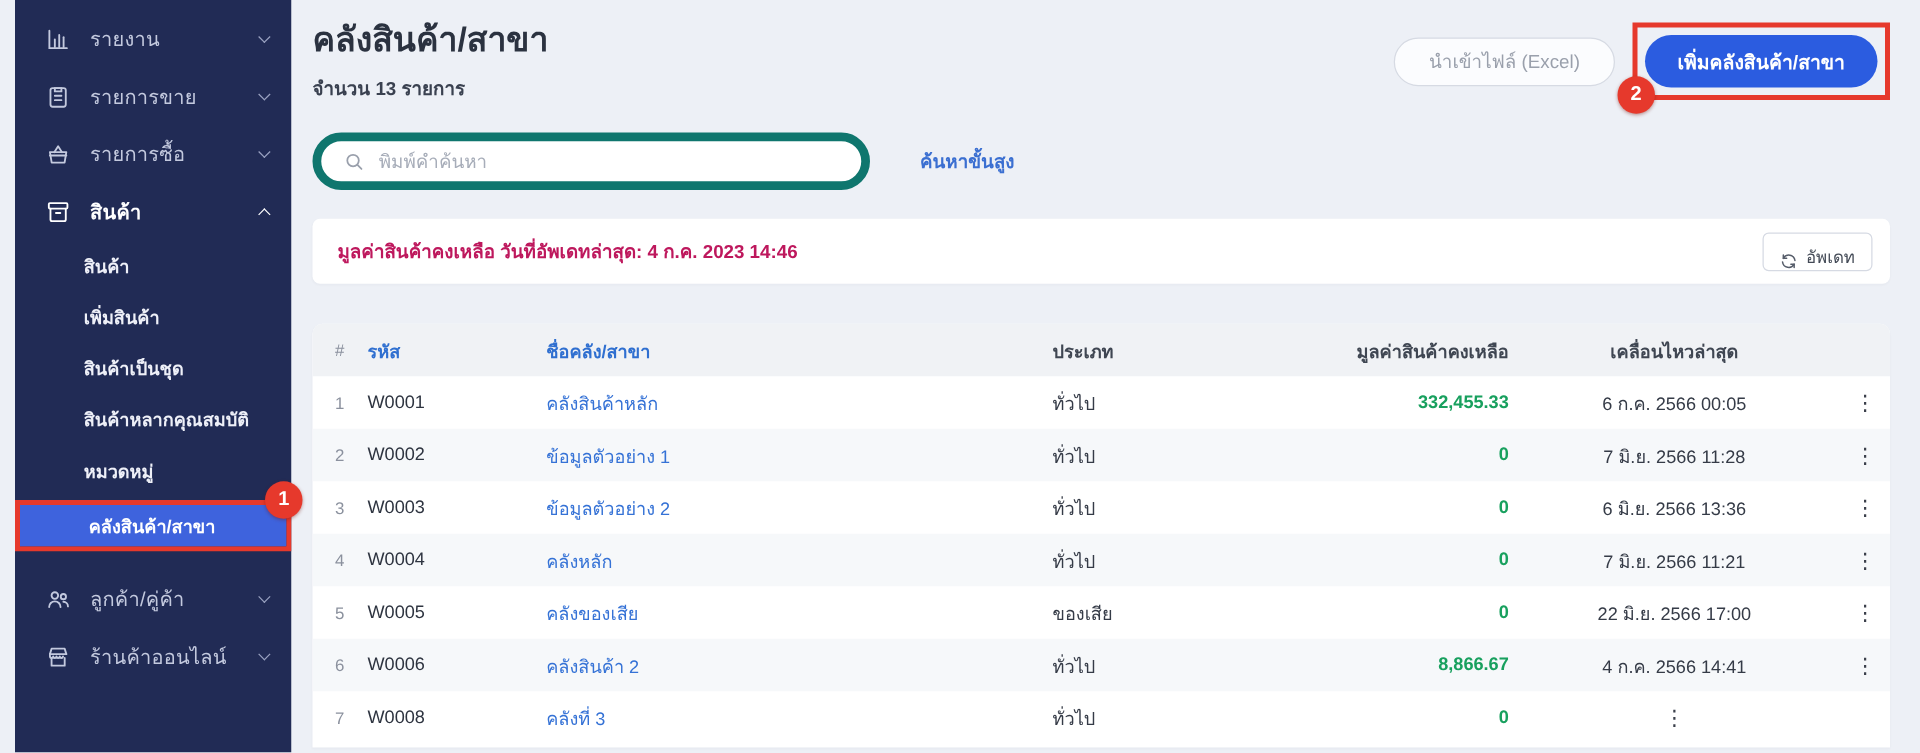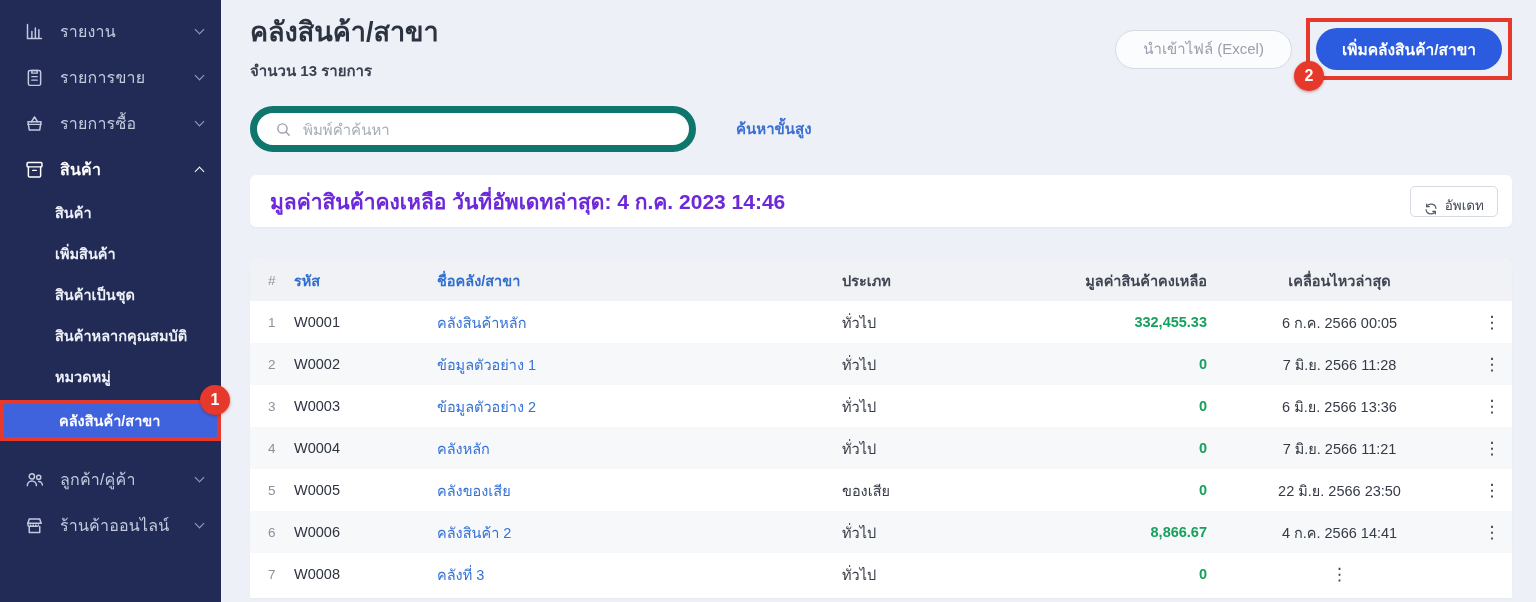--- a/index.html
+++ b/index.html
@@ -1,20 +1,20 @@
 <!DOCTYPE html>
 <html><head>
 <meta charset="utf-8">
 <style>
   * { margin:0; padding:0; box-sizing:border-box; }
   html,body { width:1536px; height:602px; overflow:hidden; }
   body { font-family:"Liberation Sans", sans-serif; background:#edf0f6; position:relative; }
 
   
-  .sidebar { position:absolute; left:0; top:0; width:221px; height:602px; background:#212b55; color:#c3c9de; padding-top:8px; z-index:2; }
+  .sidebar { position:absolute; left:12px; top:0; width:221px; height:602px; background:#212b55; color:#c3c9de; padding-top:8px; z-index:2; }
   .nav-item { display:flex; align-items:center; height:46px; padding:0 18px 0 24px; cursor:pointer; }
   .nav-item .nav-ico { width:21px; height:21px; margin-right:15px; flex:0 0 21px; color:#c3c9de; }
   .nav-item .nav-label { flex:1; font-size:16px; letter-spacing:.2px; }
   .nav-item.expanded, .nav-item.expanded .nav-ico { color:#ffffff; }
   .nav-item.expanded .nav-label { font-weight:bold; }
   .chev { width:7px; height:7px; border-right:1.7px solid #9ba3c2; border-bottom:1.7px solid #9ba3c2; transform:rotate(45deg); margin-top:-3px; }
   .chev.up { transform:rotate(-135deg); margin-top:4px; border-color:#ffffff; }
   .sub-item { display:flex; align-items:center; height:41px; padding-left:55px; font-size:14.5px; font-weight:bold; color:#eef0f8; cursor:pointer; }
   .anno-wrap1 { position:relative; border:4px solid #e6392c; margin:3px 0; }
   .sub-item.active { height:33px; background:#3e63dd; margin:0 0px; color:#ffffff; }
@@ -35,21 +35,21 @@
   .badge-2 { bottom:-15px; left:-16px; }
 
   .search-row { display:flex; align-items:center; gap:40px; margin-top:23px; }
   .search-box { width:446px; height:46px; background:#fff; border:7px solid #0f766e; border-radius:23px; display:flex; align-items:center; padding:0 18px; gap:11px; }
   .search-box svg { color:#9aa0ac; flex:0 0 17px; }
   .search-box input { border:none; outline:none; flex:1; font-size:15px; font-family:inherit; color:#333a46; background:transparent; }
   .search-box input::placeholder { color:#a7adb9; }
   .adv-link { color:#3b6fd1; font-size:15px; font-weight:bold; text-decoration:none; cursor:pointer; }
 
   .info-card { margin-top:23px; height:52px; background:#fff; border-radius:6px; display:flex; align-items:center; justify-content:space-between; padding:0 14px 0 20px; box-shadow:0 1px 2px rgba(40,50,80,.04); }
-  .info-text { font-size:21px; font-weight:bold; color:#6d28d9;text-align:right; }
+  .info-text { font-size:15px; font-weight:bold; color:#be185d;text-align:right; }
   .btn-update { height:31px; padding:0 13px; border-radius:5px; border:1px solid #d6dae3; background:#fff; color:#434a56; font-size:13.5px; font-family:inherit; display:flex; align-items:flex-end; gap:7px; cursor:pointer; }
   .btn-update svg { color:#565d6a; }
 
   .table-card { margin-top:32px; background:#fff; border-radius:8px 8px 0 0; overflow:hidden; height:339px; box-shadow:0 1px 2px rgba(40,50,80,.04); }
   .tr { display:grid; grid-template-columns:26px 143px 405px 215px 150px 265px 40px; align-items:center; height:42px; padding-left:18px; }
   .tr.head { background:#f0f2f5; font-size:14.5px; height:42px; }
   .tr.alt { background:#f6f8fa; }
   .th { font-weight:bold; color:#3f4652; }
   .th.num { color:#8b919e; font-weight:normal; font-size:13.5px; }
   .th.link { color:#2f6fd0; }
@@ -267,21 +267,21 @@
         <span class="td cell-center">7 มิ.ย. 2566 11:21</span>
         <button class="kebab cell-center">⋮</button>
       </div>
 
       <div class="tr">
         <span class="td num">5</span>
         <span class="td code">W0005</span>
         <span class="td name">คลังของเสีย</span>
         <span class="td">ของเสีย</span>
         <span class="td value cell-right">0</span>
-        <span class="td cell-center">22 มิ.ย. 2566 23:50</span>
+        <span class="td cell-center">22 มิ.ย. 2566 17:00</span>
         <button class="kebab cell-center">⋮</button>
       </div>
 
       <div class="tr alt">
         <span class="td num">6</span>
         <span class="td code">W0006</span>
         <span class="td name">คลังสินค้า 2</span>
         <span class="td">ทั่วไป</span>
         <span class="td value cell-right">8,866.67</span>
         <span class="td cell-center">4 ก.ค. 2566 14:41</span>

